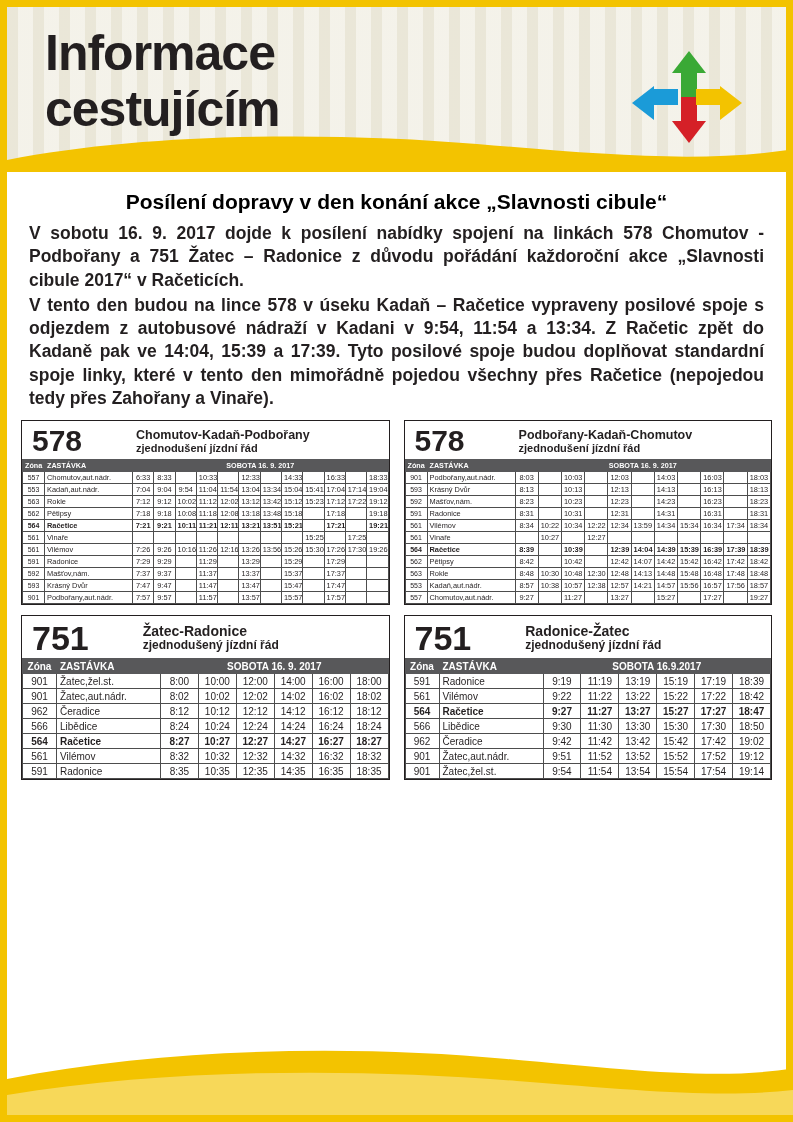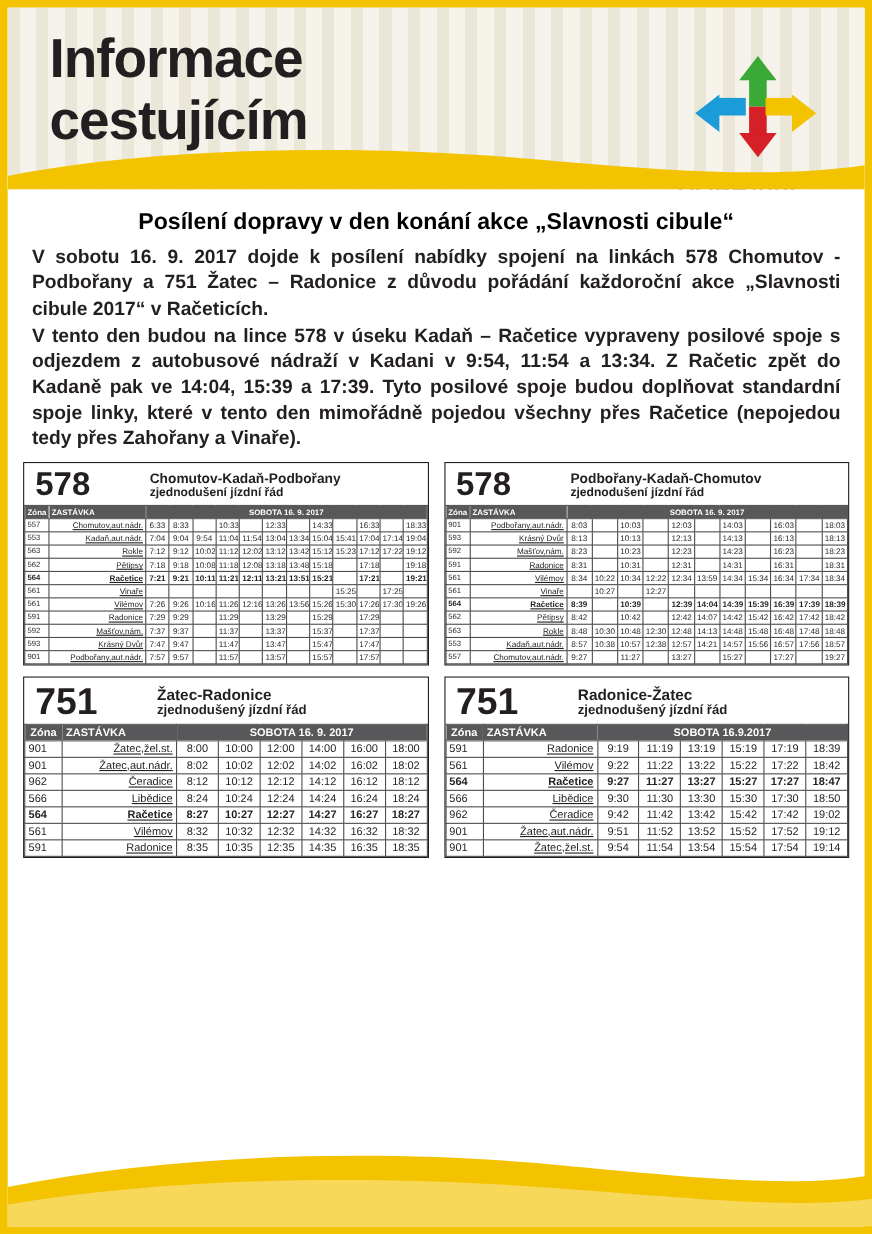--- a/index.html
+++ b/index.html
@@ -140,22 +140,22 @@
     color: #231f20;
     white-space: nowrap;
     overflow: hidden;
   }
   table.tt thead th {
     background: #58585a; color:#fff; font-size: 7.2px; text-align:center;
     border-color:#58585a;
   }
   table.tt thead th.zona { width: 22px; }
   table.tt thead th.zast { text-align:left; width: 88px; }
-  table.tt td.zona { text-align:left; font-size: 7px; }
-  table.tt td.zast { text-align:right;text-decoration:underline; }
+  table.tt td.zona { text-align:center; font-size: 7px; }
+  table.tt td.zast { text-align:left; }
   table.tt td.tm { text-align:center; }
   tr.hl td { font-weight: bold; }
   
   .tt-card.t751 table.tt th, .tt-card.t751 table.tt td {
     font-size: 10px; padding: 1.5px 3px;
   }
   .tt-card.t751 table.tt thead th { font-size: 10px; }
   .tt-card.t751 table.tt thead th.zona { width: 34px; }
   .tt-card.t751 table.tt thead th.zast { width: 104px; }
   

